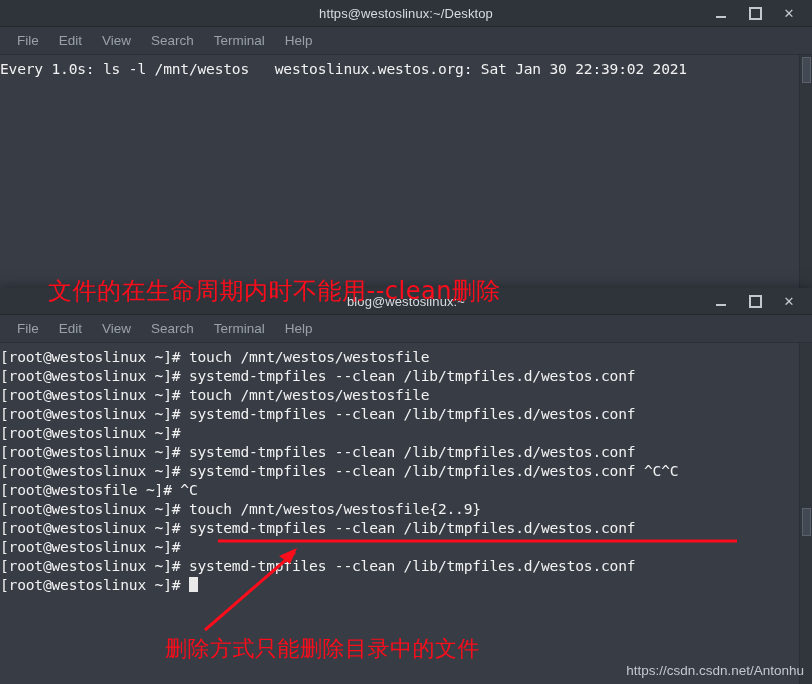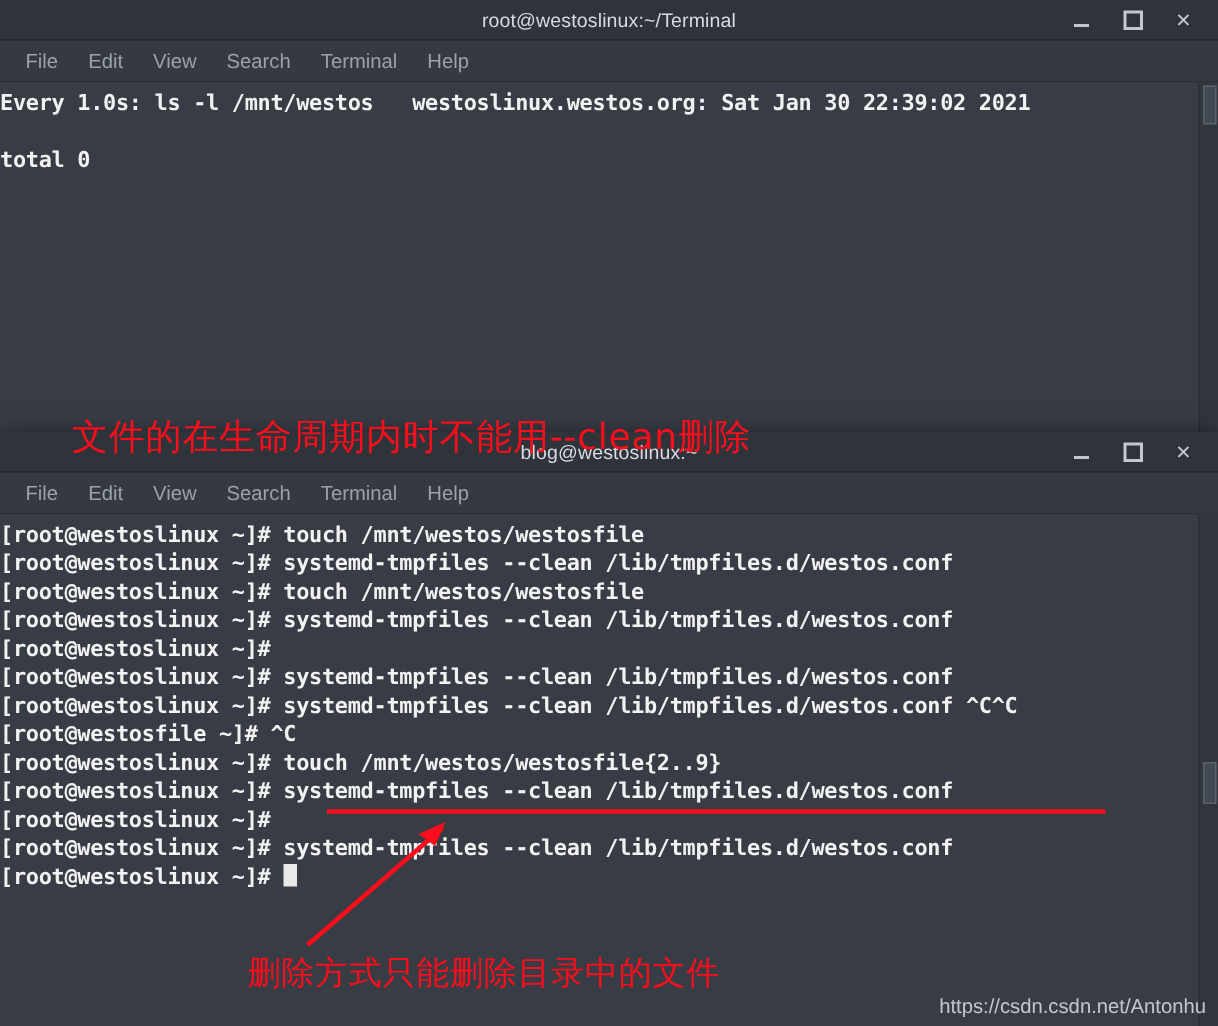--- a/index.html
+++ b/index.html
@@ -126,21 +126,21 @@
   }
 
   .term-body {
     position: relative;
     background: #373c45;
     overflow: hidden;
     font-family: "DejaVu Sans Mono", "Liberation Mono", monospace;
     font-size: 14.6px;
     line-height: 19px;
     color: #f2f2f2;
-    font-weight: bold;
+    font-weight: normal;
     padding-top: 4px;
   }
   .term-line {
     white-space: pre;
     height: 19px;
     padding-left: 0px;
     letter-spacing: -0.2px;
   }
 
   
@@ -240,41 +240,40 @@
       <ellipse cx="28" cy="12" rx="20" ry="7" fill="#8b9098" stroke="#2a2e34" stroke-width="1.5"></ellipse>
       <path d="M8 12 L11 54 Q28 61 45 54 L48 12" fill="#a2a7ae" stroke="#2a2e34" stroke-width="1.5"></path>
       <ellipse cx="28" cy="12" rx="20" ry="7" fill="#b4b9c0" opacity=".6"></ellipse>
     </svg>
     <div class="trash-label">Trash</div>
   </div>
 
   <div class="term-window" id="win1">
 
     <div class="titlebar">
-      <span class="title">root@westoslinux:~/Terminal</span>
+      <span class="title">https@westoslinux:~/Desktop</span>
       <div class="winbtns">
         <div class="winbtn btn-min"></div>
         <div class="winbtn btn-max"></div>
         <div class="winbtn">✕</div>
       </div>
     </div>
 
     <div class="menubar">
       <div class="menu-item">File</div>
       <div class="menu-item">Edit</div>
       <div class="menu-item">View</div>
       <div class="menu-item">Search</div>
       <div class="menu-item">Terminal</div>
       <div class="menu-item">Help</div>
     </div>
 
     <div class="term-body">
       <div class="term-line">Every 1.0s: ls -l /mnt/westos   westoslinux.westos.org: Sat Jan 30 22:39:02 2021</div>
       <div class="term-line"></div>
-      <div class="term-line">total 0</div>
 
       <div class="vscroll">
         <div class="vthumb" style="top:2px; height:26px;"></div>
       </div>
     </div>
   </div>
 
   <div class="term-window" id="win2">
 
     <div class="titlebar">

